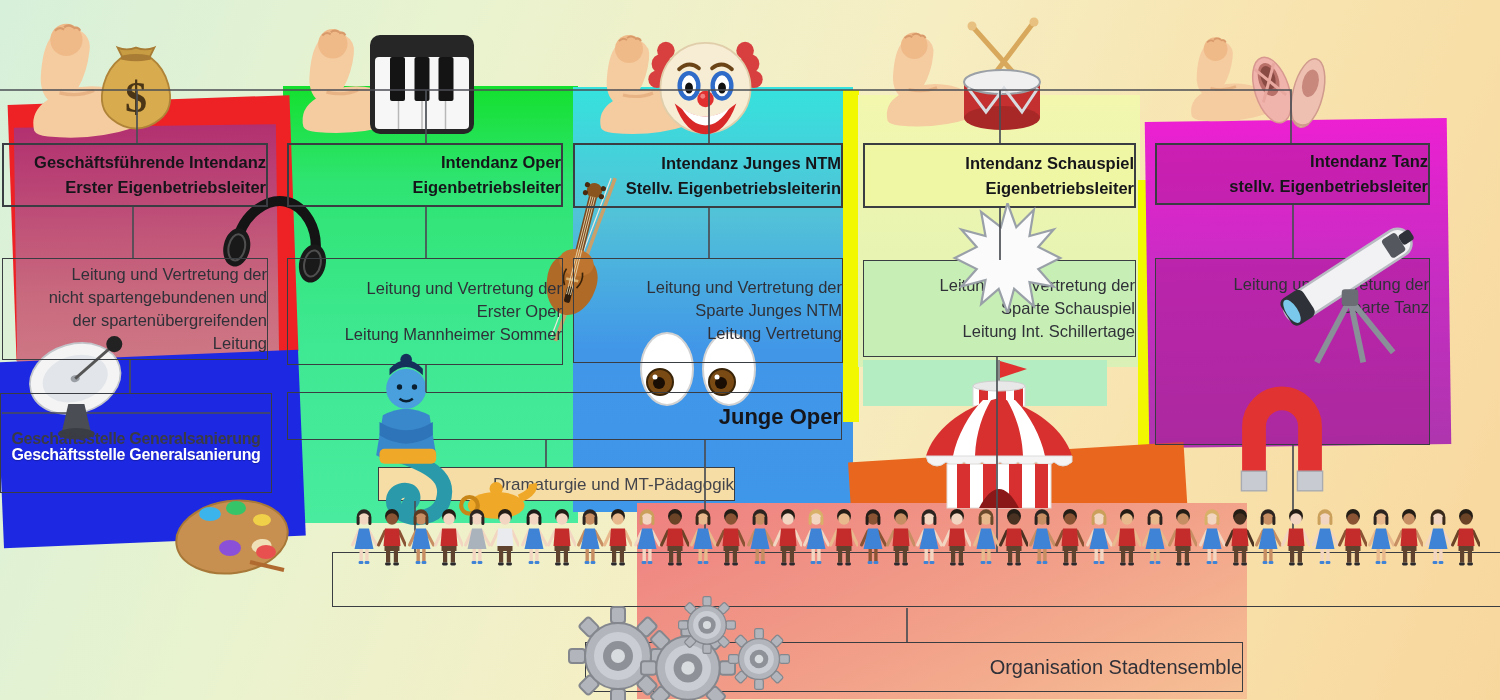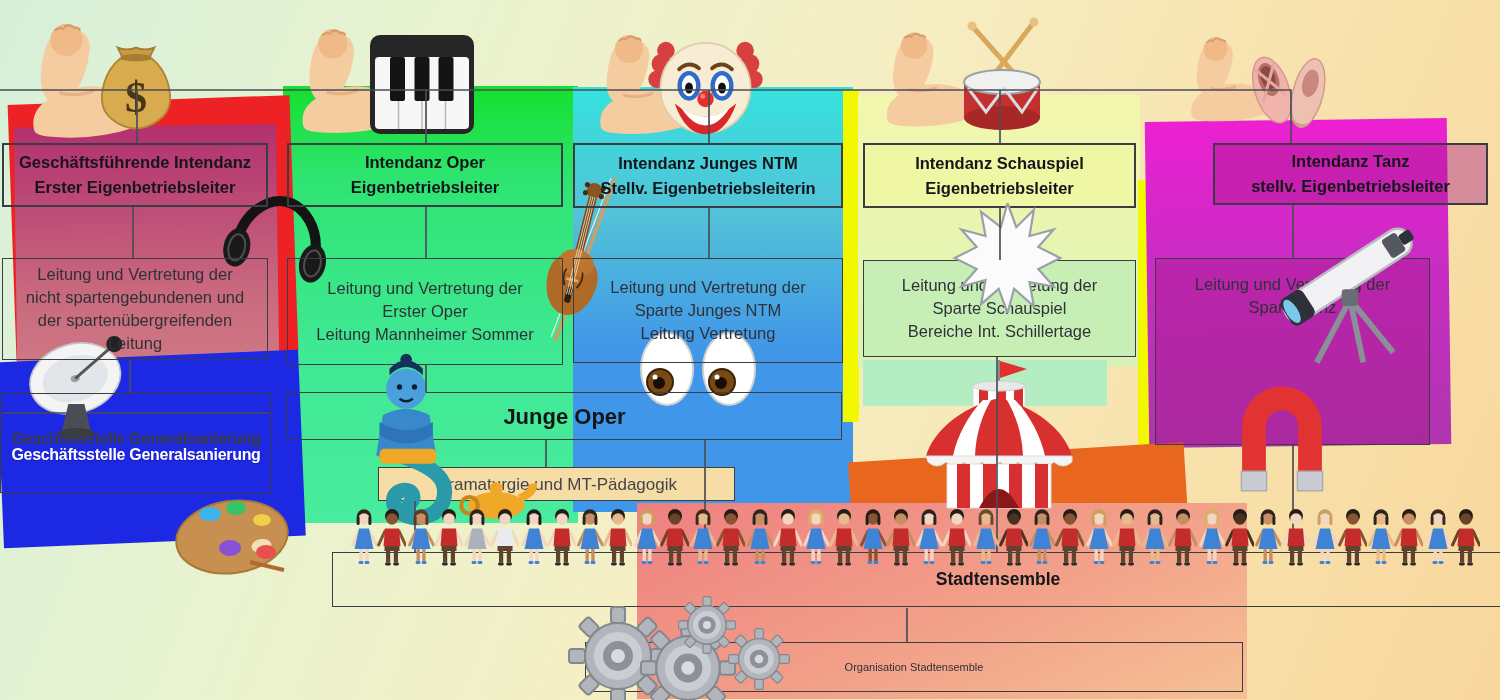--- a/index.html
+++ b/index.html
@@ -6,21 +6,21 @@
   #canvas{
     position:relative;width:1500px;height:700px;overflow:hidden;
     font-family:"Liberation Sans",sans-serif;
     background:linear-gradient(112deg,#d7f0da 0%,#e9f3cf 26%,#f6eec3 52%,#f8e3ae 74%,#f8d79d 100%);
   }
   .patch{position:absolute;z-index:1;}
   .ic{position:absolute;z-index:2;display:block;}
   .ic-over{z-index:4;}
   .box{
     position:absolute;z-index:3;border:1.6px solid #3a3d42;box-sizing:border-box;
-    display:flex;flex-direction:column;align-items:center;justify-content:center;
+    display:flex;flex-direction:column;align-items:flex-end;justify-content:center;
     text-align:center;background:transparent;
   }
   .box.thick{border-width:2px;}
   .hdr{font-weight:bold;font-size:16.5px;line-height:25px;color:#15151a;}
   .bd{font-size:16.5px;line-height:23px;color:#303138;}
   #lines{position:absolute;left:0;top:0;z-index:5;pointer-events:none;}
   .top6{z-index:6;}
   .person{position:absolute;z-index:6;}
   .dupdark{position:absolute;left:0;width:100%;text-align:center;font-weight:bold;
     font-size:16px;letter-spacing:-0.3px;color:#3b3b44;white-space:nowrap;}
@@ -357,24 +357,24 @@
     <div class="bd">Leitung Vertretung</div>
   </div>
 
   <div class="box thick" style="left:863px;top:143px;width:273px;height:65px;background:#eff6a4">
     <div class="hdr">Intendanz Schauspiel</div>
     <div class="hdr">Eigenbetriebsleiter</div>
   </div>
   <div class="box" style="left:863px;top:260px;width:273px;height:97px;background:#c7efb5">
     <div class="bd">Leitung und Vertretung der</div>
     <div class="bd">Sparte Schauspiel</div>
-    <div class="bd">Bereiche Int. Schillertage</div>
-  </div>
-
-  <div class="box thick" style="left:1213px;top:143px;width:275px;height:62px;background:rgba(168,26,138,0.42)">
+    <div class="bd">Leitung Int. Schillertage</div>
+  </div>
+
+  <div class="box thick" style="left:1155px;top:143px;width:275px;height:62px;background:rgba(168,26,138,0.42)">
     <div class="hdr">Intendanz Tanz</div>
     <div class="hdr">stellv. Eigenbetriebsleiter</div>
   </div>
   <div class="box" style="left:1155px;top:258px;width:275px;height:187px;background:rgba(168,26,138,0.42);justify-content:flex-start;padding-top:14px">
     <div class="bd">Leitung und Vertretung der</div>
     <div class="bd">Sparte Tanz</div>
   </div>
 
   <div class="box" style="left:287px;top:392px;width:555px;height:48px">
     <div class="hdr" style="font-size:22px">Junge Oper</div>
@@ -382,21 +382,21 @@
 
   <div class="box" style="left:378px;top:467px;width:357px;height:34px">
     <div class="bd" style="font-size:17px;color:#44454c">Dramaturgie und MT-Pädagogik</div>
   </div>
 
   <div class="box" style="left:332px;top:552px;width:1332px;height:55px">
     <div class="hdr" style="font-size:17.5px">Stadtensemble</div>
   </div>
 
   <div class="box" style="left:585px;top:642px;width:658px;height:50px">
-    <div class="bd" style="font-size:11px">Organisation Stadtensemble</div>
+    <div class="bd" style="font-size:20px">Organisation Stadtensemble</div>
   </div>
 
   <svg class="ic ic-over" style="left:352px;top:352px;width:185px;height:175px">
       <use href="#sym-genie"></use>
     </svg>
   <svg class="ic ic-over" style="left:925px;top:203px;width:165px;height:110px">
       <use href="#sym-star"></use>
     </svg>
   <svg class="ic ic-over" style="left:1252px;top:203px;width:196px;height:166px">
       <use href="#sym-telescope"></use>

